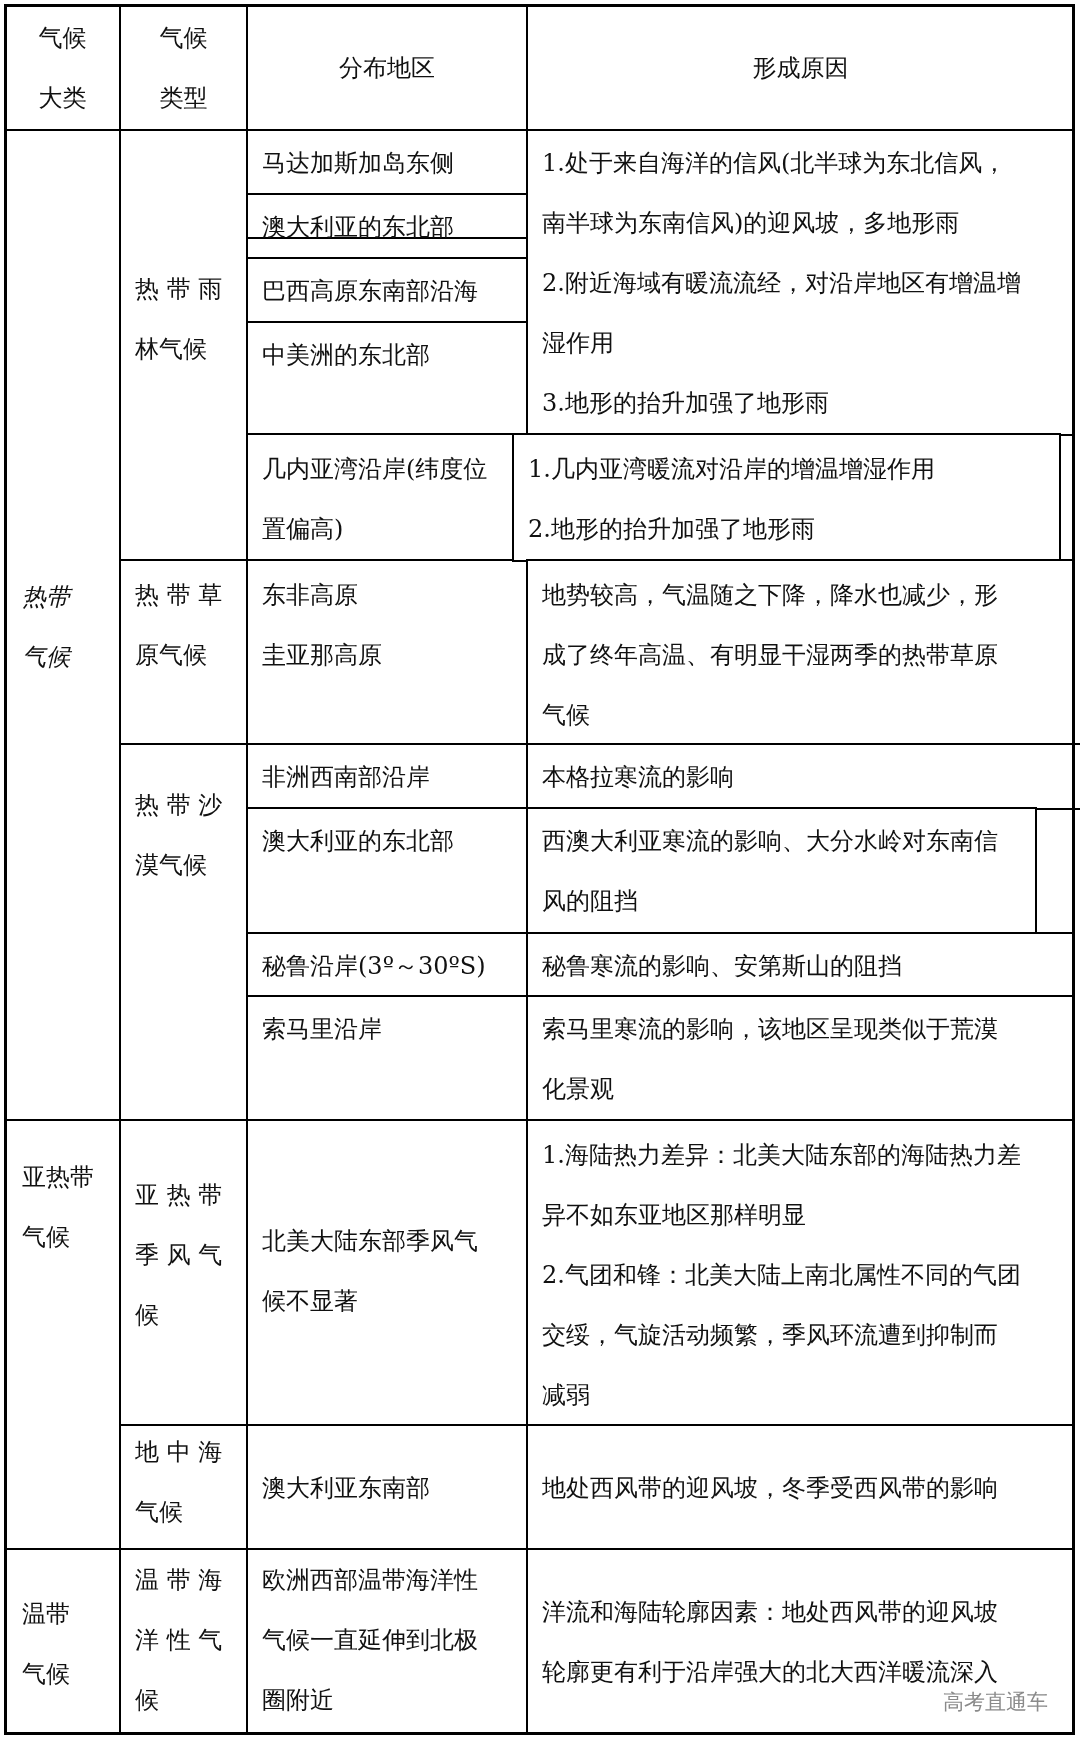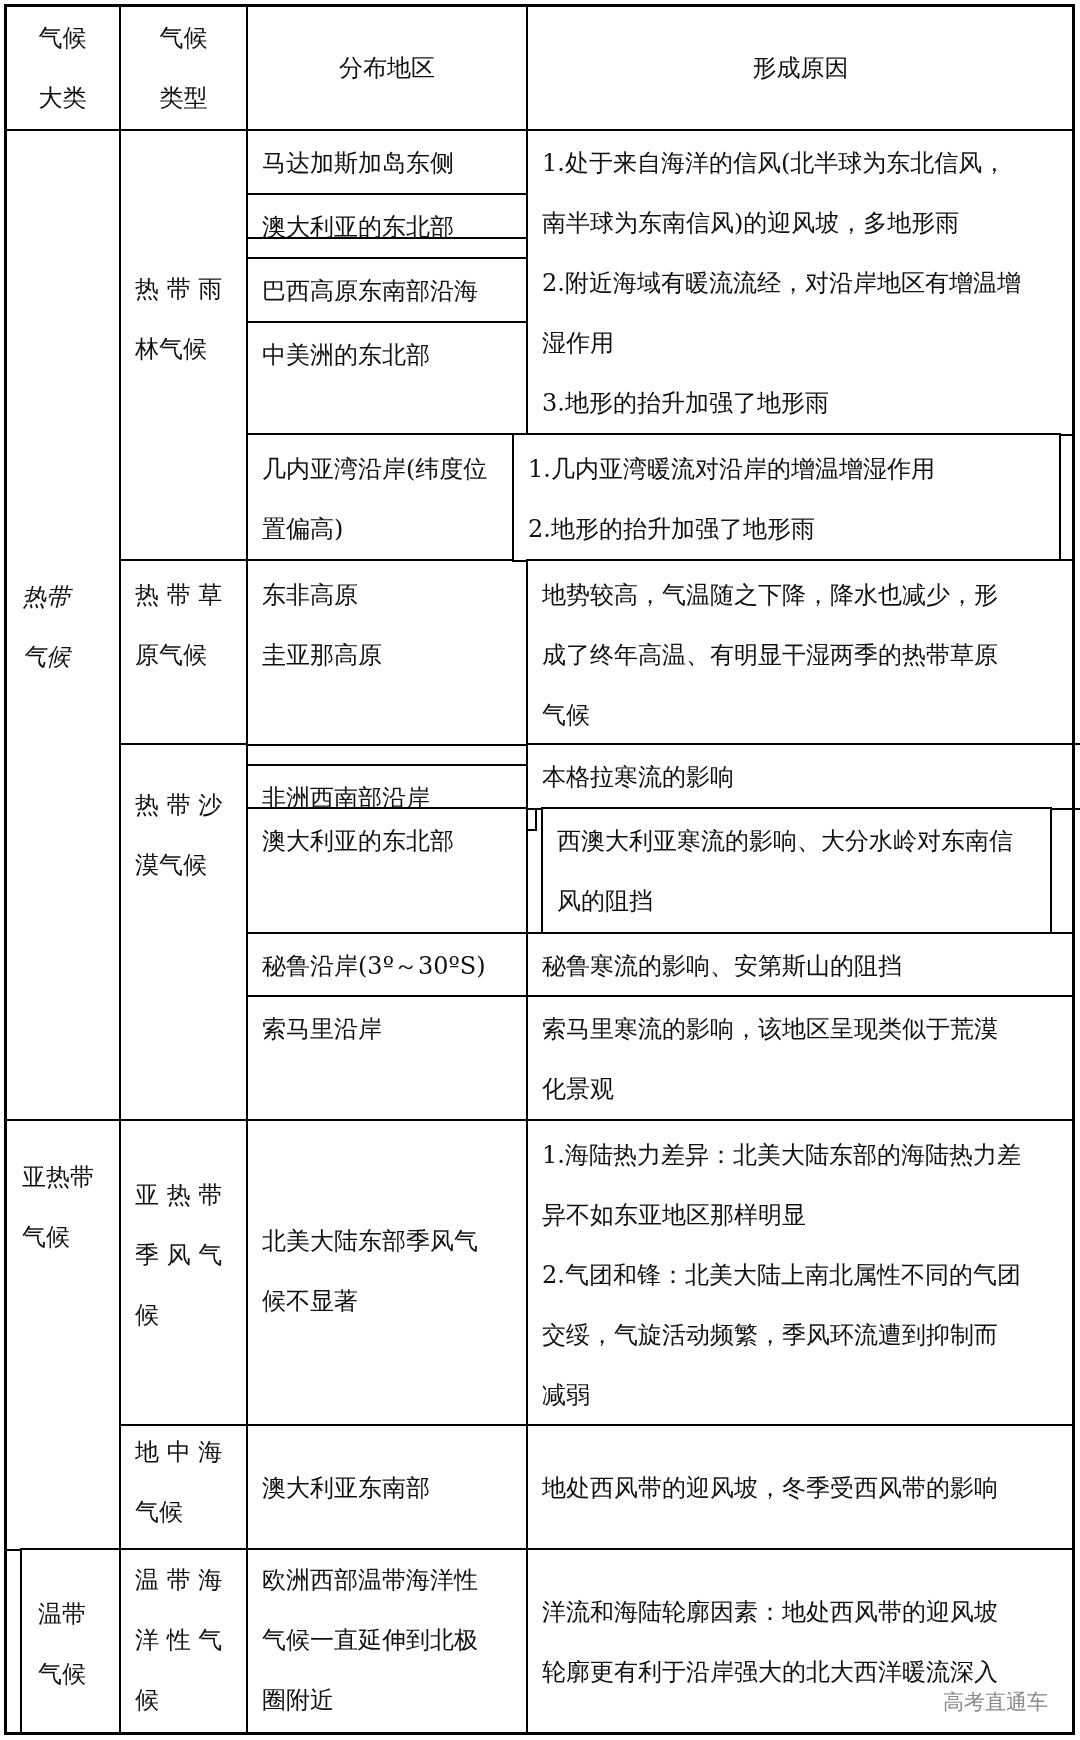--- a/index.html
+++ b/index.html
@@ -38,21 +38,21 @@
 </div>
 
 <div class="cell cat" style="left:4px;top:129px;width:117px;height:993px;">
   <span class="t" style="top:436px;font-style:italic;">热带
 气候</span>
 </div>
 <div class="cell cat" style="left:4px;top:1119px;width:117px;height:432px;">
   <span class="t" style="top:26px;">亚热带
 气候</span>
 </div>
-<div class="cell cat" style="left:4px;top:1548px;width:117px;height:187px;margin-left:16px;">
+<div class="cell cat" style="left:4px;top:1548px;width:117px;height:187px;">
   <span class="t" style="top:34px;">温带
 气候</span>
 </div>
 
 <div class="cell typ" style="left:119px;top:129px;width:129px;height:433px;">
   <span class="t spaced" style="top:128px;">热 带 雨
 林气候</span>
 </div>
 <div class="cell typ" style="left:119px;top:559px;width:129px;height:187px;">
   <span class="t spaced" style="top:4px;">热 带 草
@@ -90,21 +90,21 @@
   <span class="t" style="top:2px;">中美洲的东北部</span>
 </div>
 <div class="cell reg" style="left:246px;top:433px;width:282px;height:129px;">
   <span class="t" style="top:4px;">几内亚湾沿岸(纬度位
 置偏高)</span>
 </div>
 <div class="cell reg" style="left:246px;top:559px;width:282px;height:187px;">
   <span class="t" style="top:4px;">东非高原
 圭亚那高原</span>
 </div>
-<div class="cell reg" style="left:246px;top:743px;width:291px;height:67px;margin-top:21px;">
+<div class="cell reg" style="left:246px;top:743px;width:291px;height:67px;">
   <span class="t" style="top:2px;">非洲西南部沿岸</span>
 </div>
 <div class="cell reg" style="left:246px;top:807px;width:282px;height:128px;">
   <span class="t" style="top:2px;">澳大利亚的东北部</span>
 </div>
 <div class="cell reg" style="left:246px;top:932px;width:282px;height:66px;">
   <span class="t" style="top:2px;">秘鲁沿岸(3º～30ºS)</span>
 </div>
 <div class="cell reg" style="left:246px;top:995px;width:282px;height:127px;">
   <span class="t" style="top:2px;">索马里沿岸</span>
@@ -134,21 +134,21 @@
 2.地形的抬升加强了地形雨</span>
 </div>
 <div class="cell rsn" style="left:526px;top:559px;width:549px;height:187px;">
   <span class="t" style="top:4px;">地势较高，气温随之下降，降水也减少，形
 成了终年高温、有明显干湿两季的热带草原
 气候</span>
 </div>
 <div class="cell rsn" style="left:526px;top:743px;width:637px;height:67px;text-align:center;">
   <span class="t" style="top:2px;">本格拉寒流的影响</span>
 </div>
-<div class="cell rsn" style="left:526px;top:807px;width:511px;height:128px;margin-left:15px;">
+<div class="cell rsn" style="left:526px;top:807px;width:511px;height:128px;">
   <span class="t" style="top:2px;">西澳大利亚寒流的影响、大分水岭对东南信
 风的阻挡</span>
 </div>
 <div class="cell rsn" style="left:526px;top:932px;width:549px;height:66px;">
   <span class="t" style="top:2px;">秘鲁寒流的影响、安第斯山的阻挡</span>
 </div>
 <div class="cell rsn" style="left:526px;top:995px;width:549px;height:127px;">
   <span class="t" style="top:2px;">索马里寒流的影响，该地区呈现类似于荒漠
 化景观</span>
 </div>

